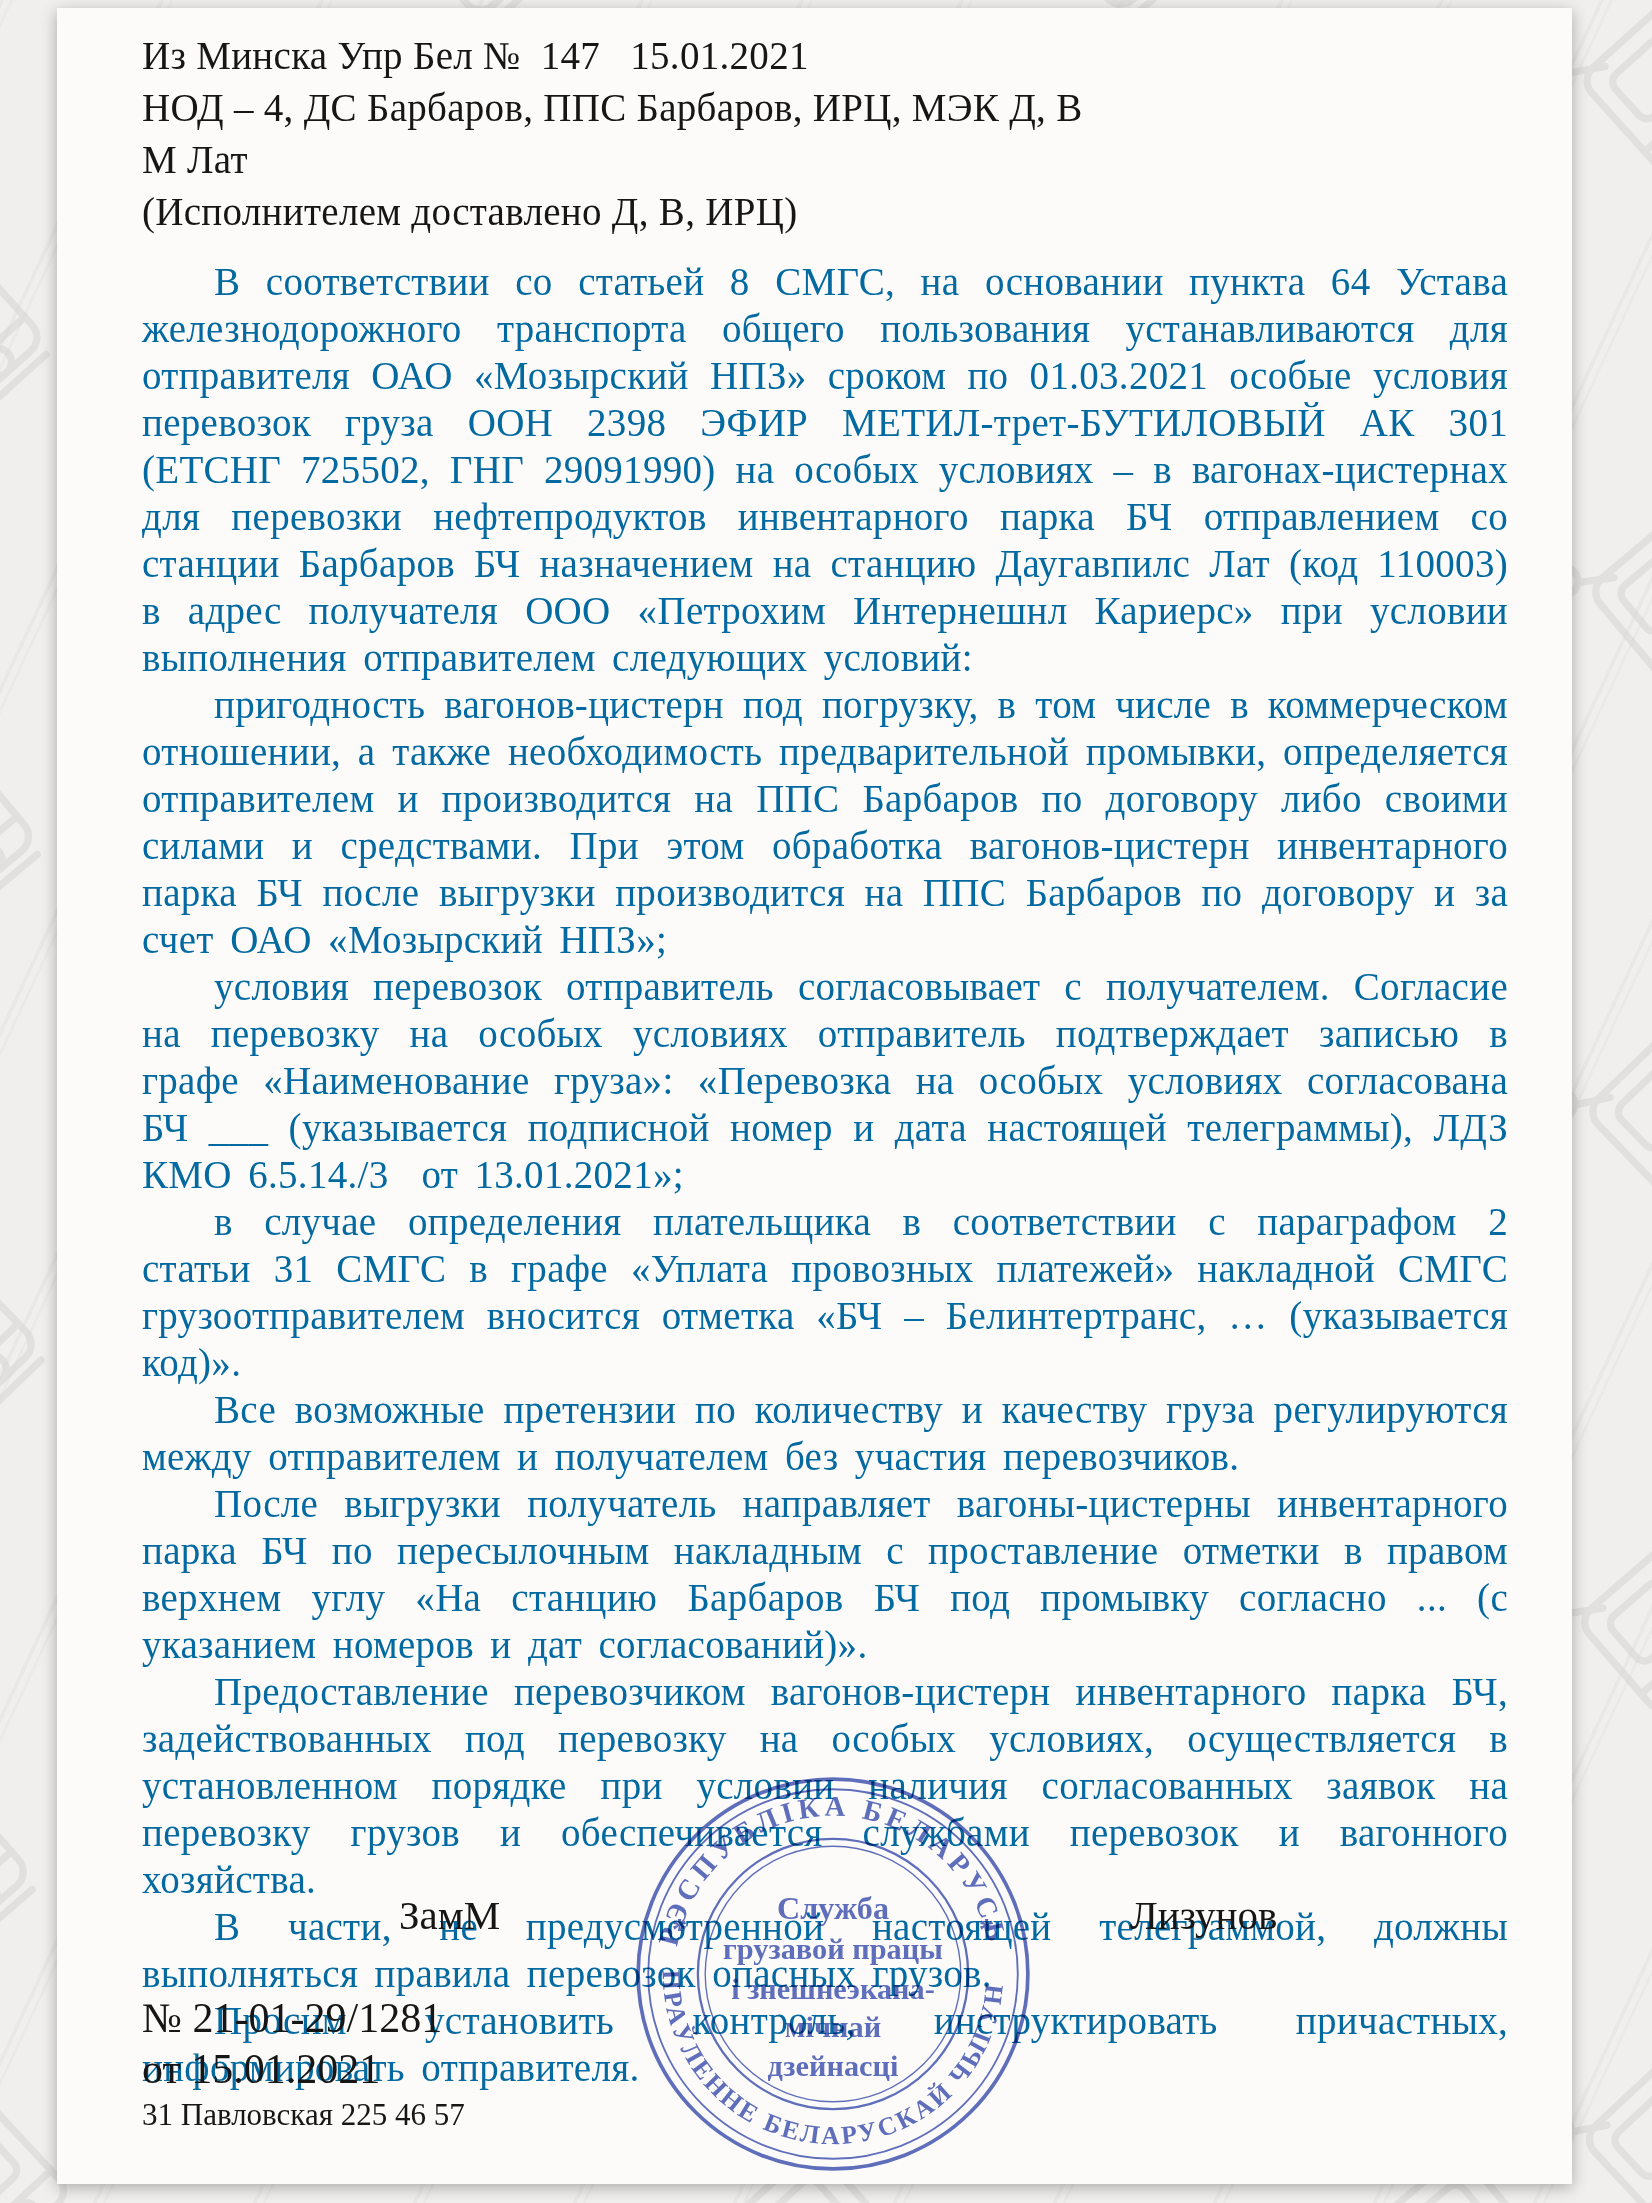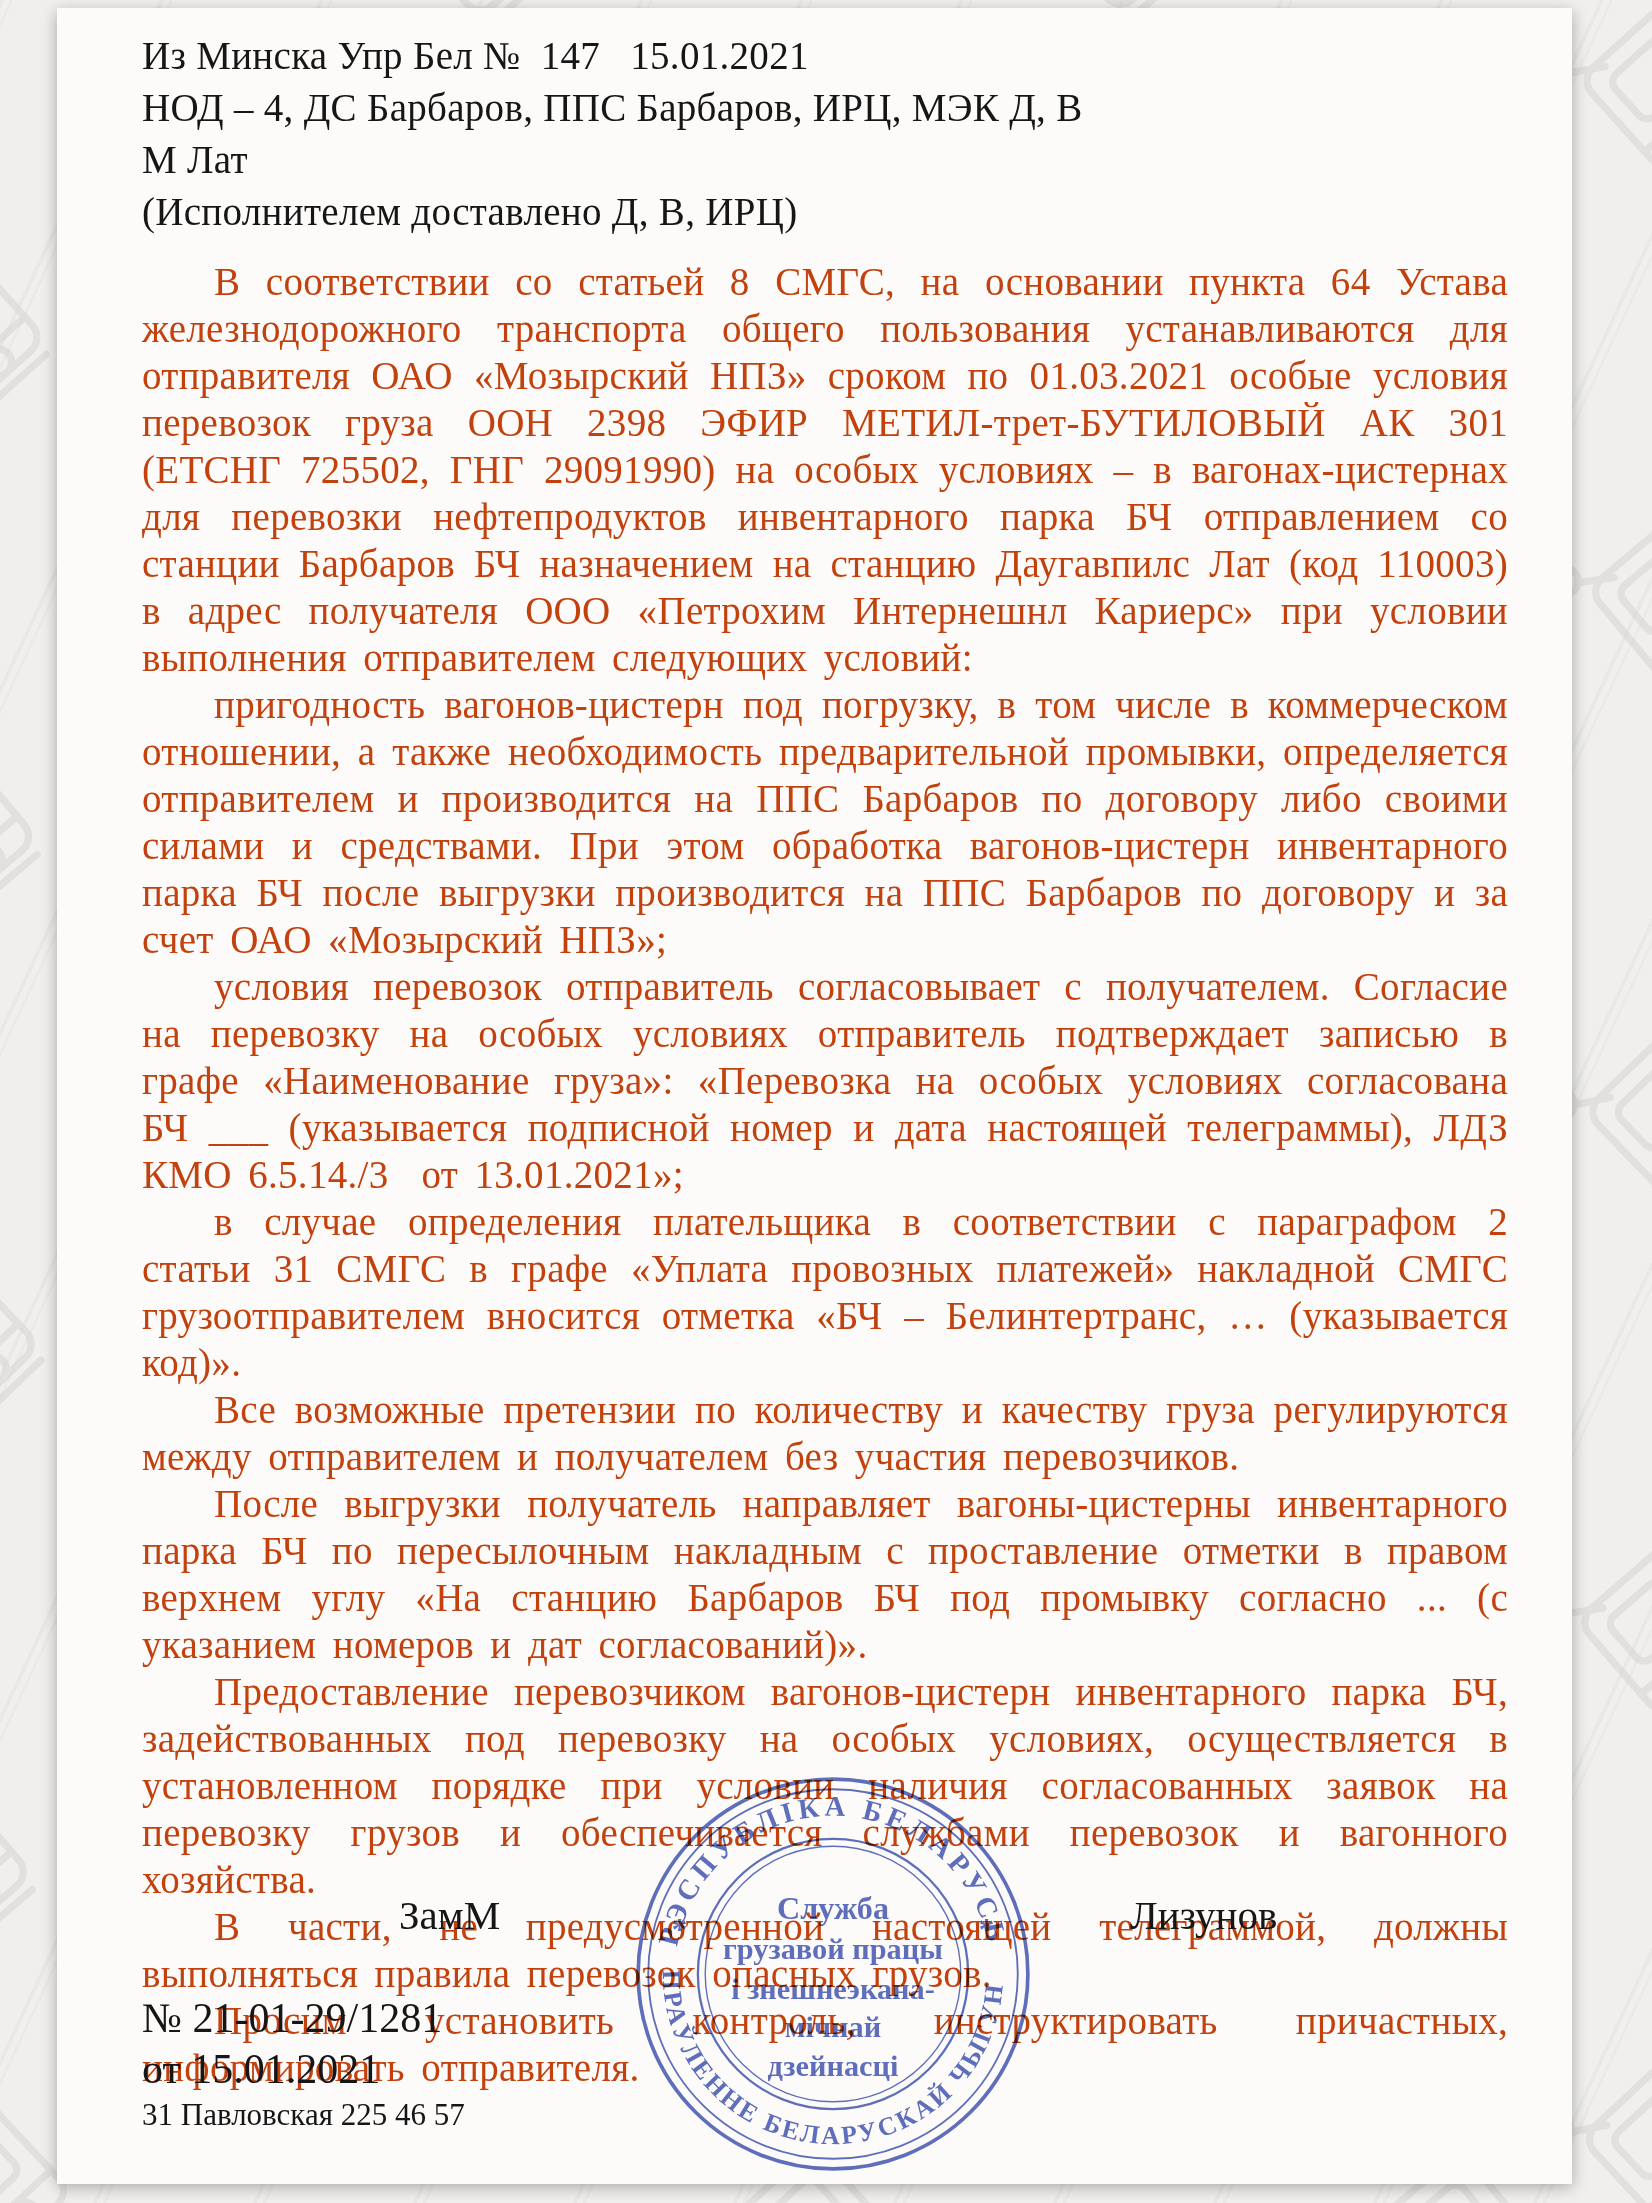--- a/index.html
+++ b/index.html
@@ -9,21 +9,21 @@
     background:
       repeating-linear-gradient(115deg, rgba(0,0,0,0.030) 0 3.7px, transparent 3.7px 9.2px, rgba(0,0,0,0.022) 9.2px 12px, transparent 12px 145px);}
   .pattern-icon{position:absolute;z-index:1;opacity:.55;}
   .page{position:absolute;left:57px;top:8px;width:1515px;height:2176px;
         background:#fcfbfa;box-shadow:0 3.7px 14.7px rgba(0,0,0,.30);z-index:2;color:#161616;}
   .header{position:absolute;left:85px;top:22px;width:1368px;
           font-size:39px;line-height:52px;letter-spacing:0.3px;}
   .header div{white-space:pre-wrap;}
   .bodytext{position:absolute;left:85px;top:250px;width:1366px;}
   .bodytext p{margin:0;font-size:39px;line-height:47px;letter-spacing:0.3px;word-spacing:6.4px;
-              text-align:justify;text-indent:72px;color:#c2410c;}
+              text-align:justify;text-indent:72px;color:#0369a1;}
   .signature-row{position:absolute;left:0;top:1883px;width:1515px;height:55px;font-size:41px;}
   .sig-left{position:absolute;left:342px;top:0;}
   .sig-right{position:absolute;left:1073px;top:0;}
   .footer{position:absolute;left:85px;top:1985px;}
   .footer-number{font-size:42px;line-height:51px;}
   .footer-date{font-size:42px;line-height:50px;}
   .footer-contact{font-size:31px;line-height:42px;}
   .stamp{position:absolute;left:571px;top:1761px;width:410px;height:410px;z-index:3;
          opacity:.88;mix-blend-mode:multiply;}
   .stamp-svg{color:var(--stamp-color,#4a5cb5);}

